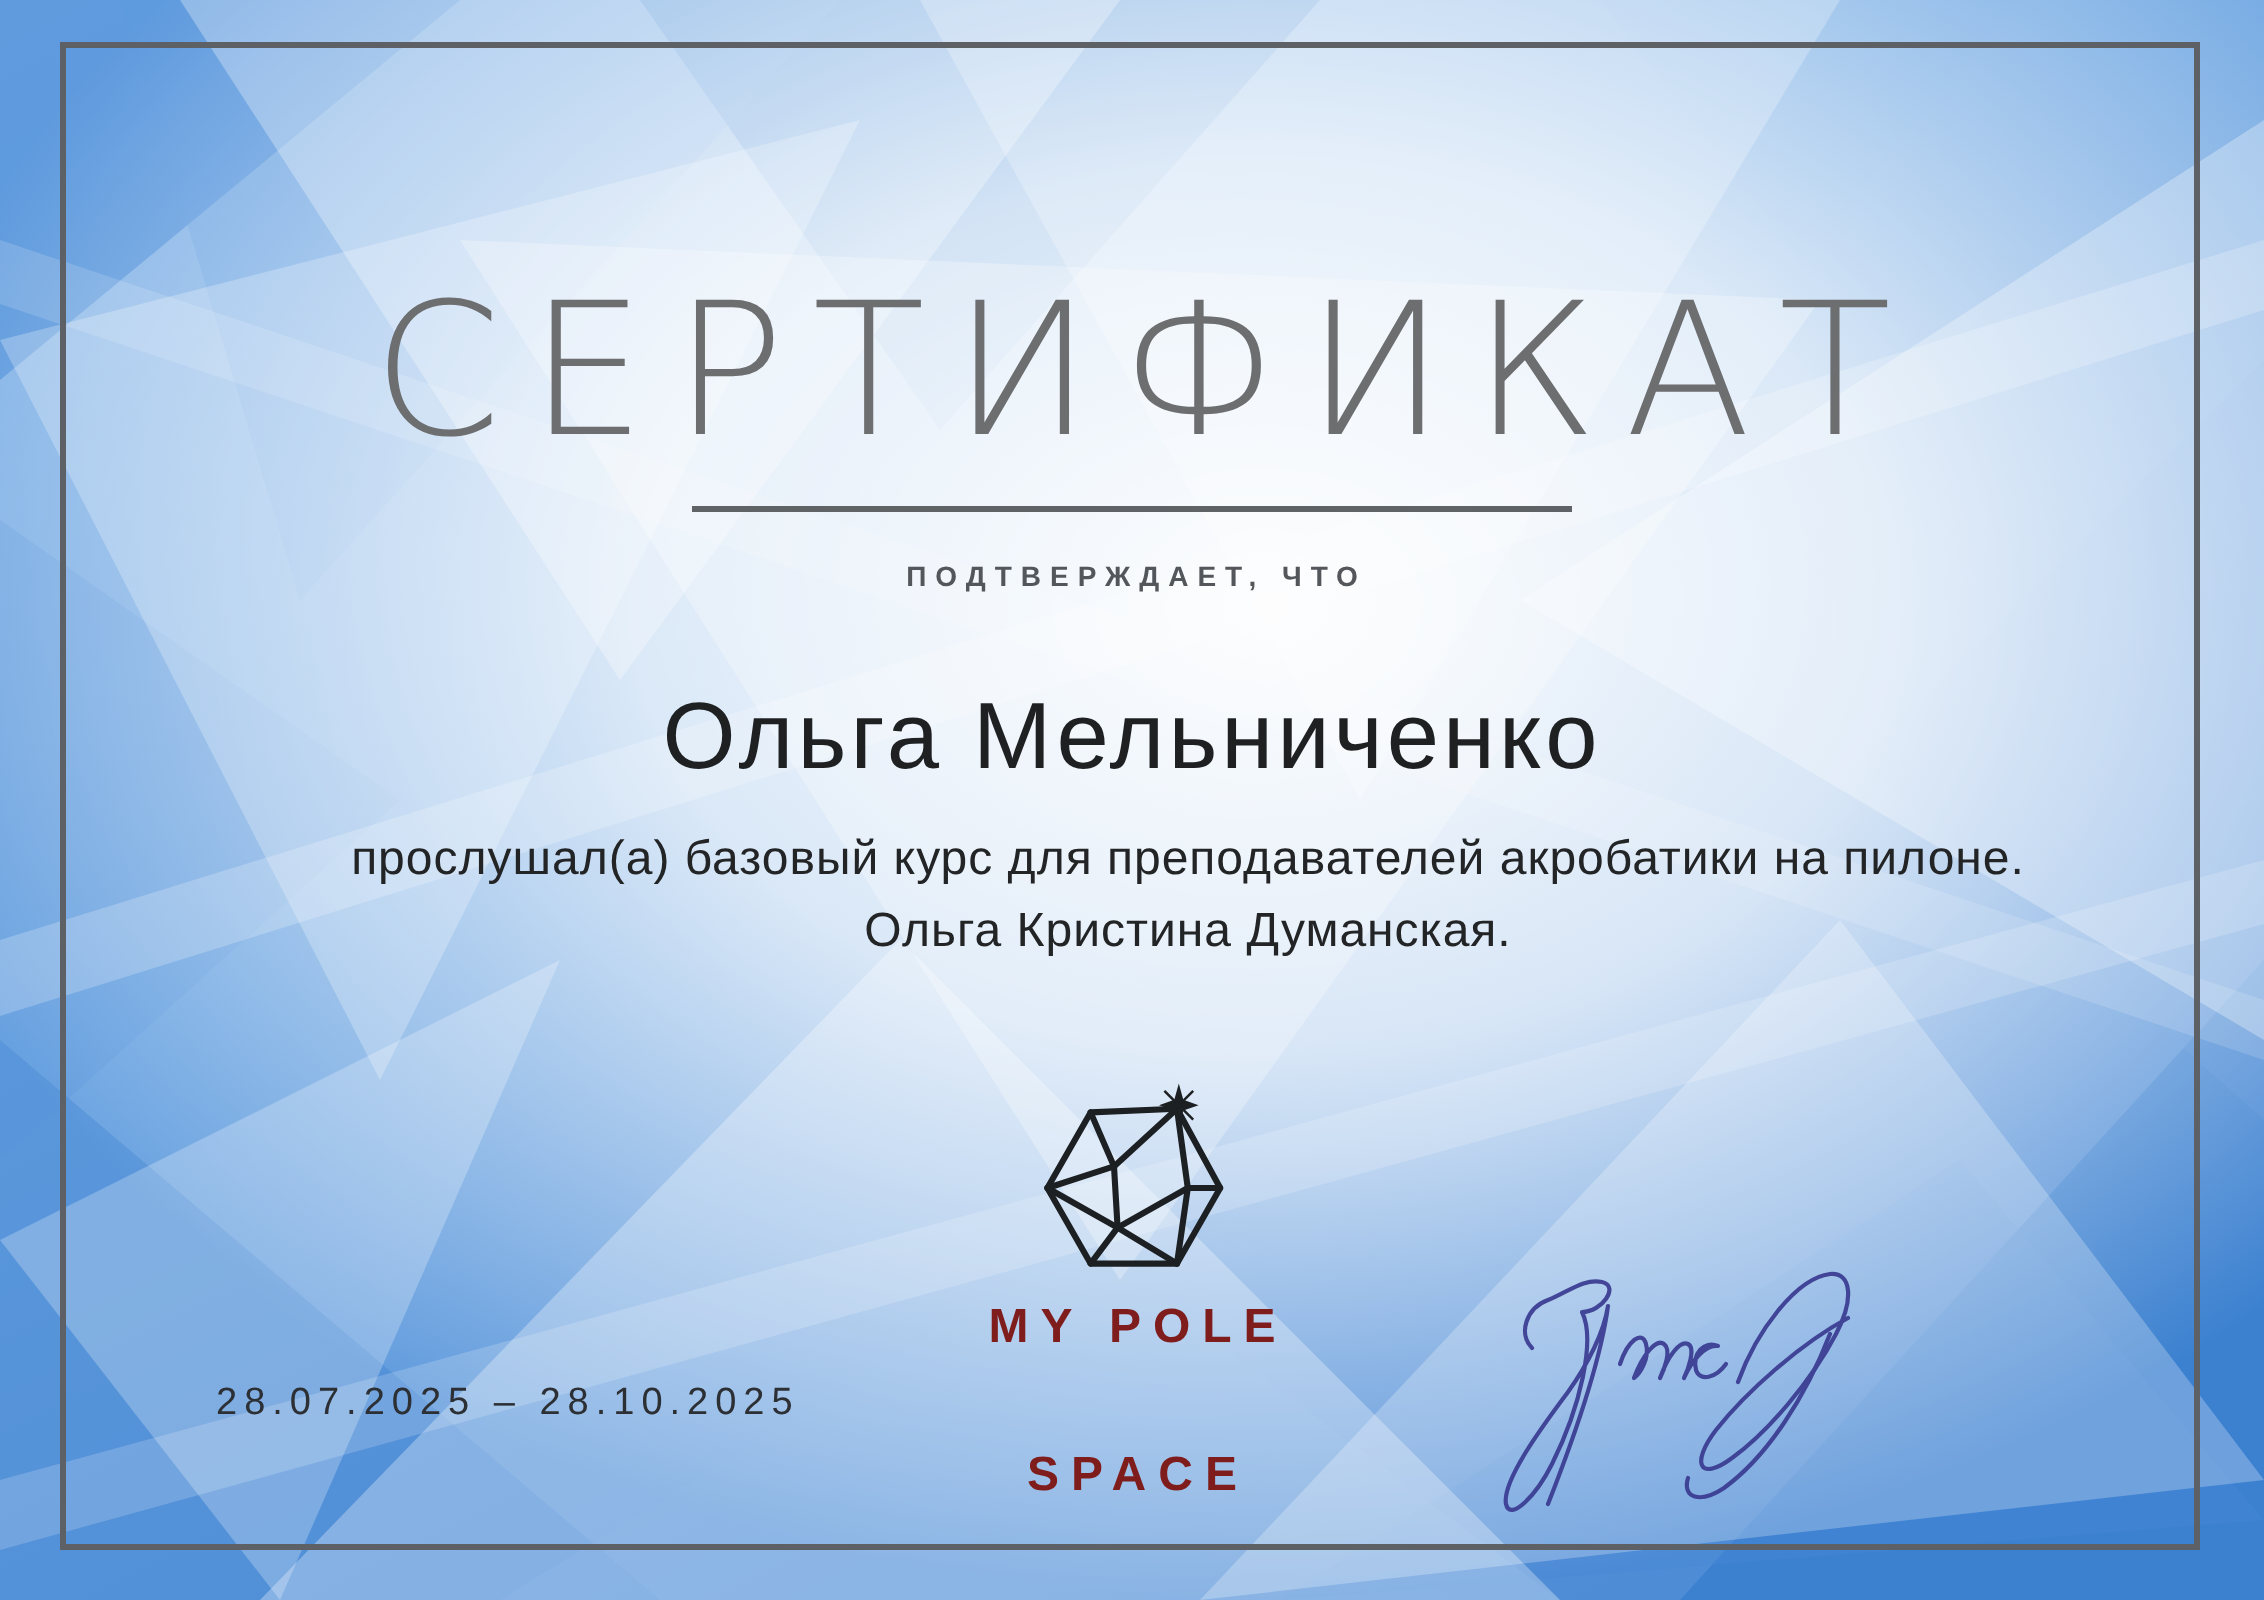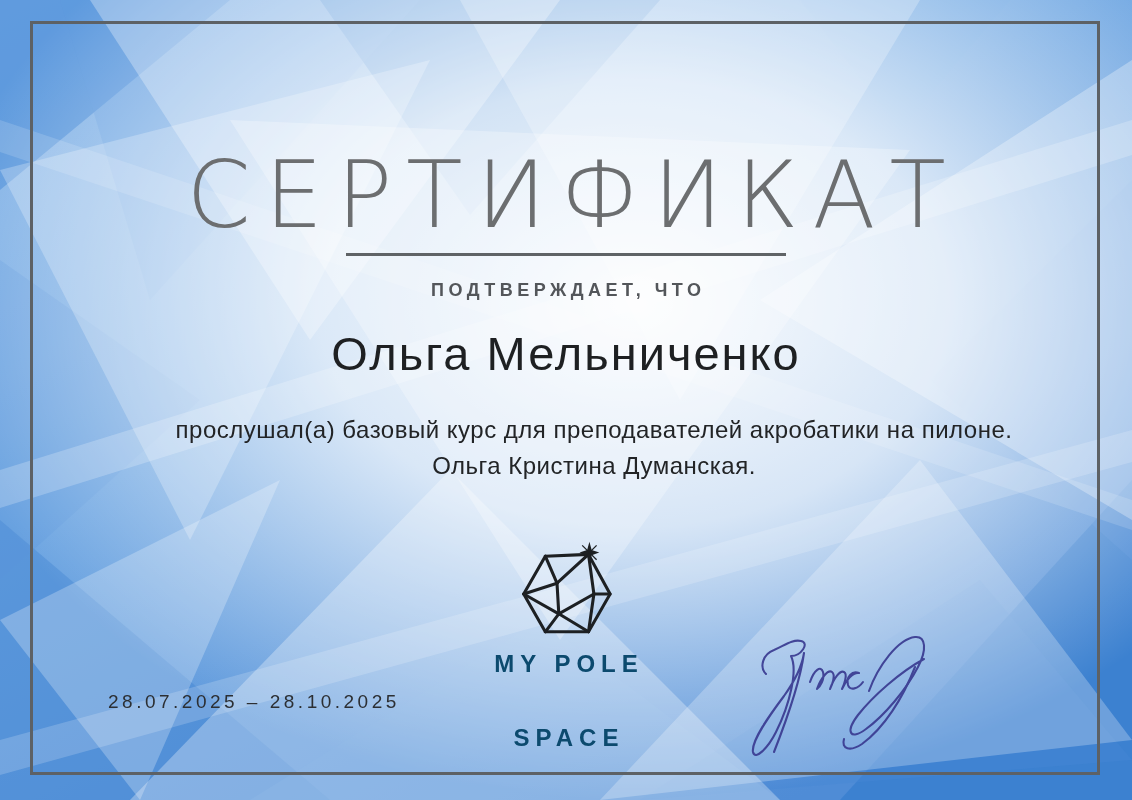--- a/index.html
+++ b/index.html
@@ -11,42 +11,42 @@
     background:#6ea4e0;
   }
   .bg{position:absolute;inset:0;}
   .frame{
     position:absolute;
     left:30px;top:21px;right:32px;bottom:25px;
     border:3px solid #5d6165;
     pointer-events:none;
   }
   .title{
-    position:absolute;top:142px;left:0;width:100%;
+    position:absolute;top:132px;left:0;width:100%;
     text-align:center;
     font-family:"DejaVu Sans","Liberation Sans",sans-serif;
     font-weight:200;
     font-size:92px;
     letter-spacing:14px;
     text-indent:14px;
     color:#6c6e70;
   }
   .divider{
     position:absolute;top:253px;left:346px;
     width:440px;height:3px;background:#5f6366;
   }
   .subtitle{
     position:absolute;top:280px;left:0;width:100%;
     text-align:center;
-    font-size:18px;font-weight:600;
+    font-size:14px;font-weight:600;
     letter-spacing:4.5px;text-indent:4.5px;
     color:#53565a;
   }
   .name{
-    position:absolute;top:326px;left:0;width:100%;
+    position:absolute;top:340px;left:0;width:100%;
     text-align:center;
     font-size:47px;font-weight:400;
     letter-spacing:2px;
     color:#1e2022;
   }
   .body-text{
     position:absolute;top:412px;left:0;width:100%;
     text-align:center;
     font-size:24px;line-height:36px;
     letter-spacing:0.5px;
@@ -55,21 +55,21 @@
   }
   .logo-icon{
     position:absolute;left:512px;top:540px;
     width:108px;height:99px;
   }
   .brand{
     position:absolute;left:0;width:100%;
     text-align:center;
     font-size:24px;font-weight:700;
     letter-spacing:6px;text-indent:6px;
-    color:#0c4a6e;
+    color:#7f1d1d;
   }
   .brand-line1{top:650px;}
   .brand-line2{top:684px;margin-top:40px;}
   .date-range{
     position:absolute;left:108px;top:691px;
     font-size:19px;font-weight:500;
     letter-spacing:3.5px;
     color:#2c2f33;
   }
   .signature{

